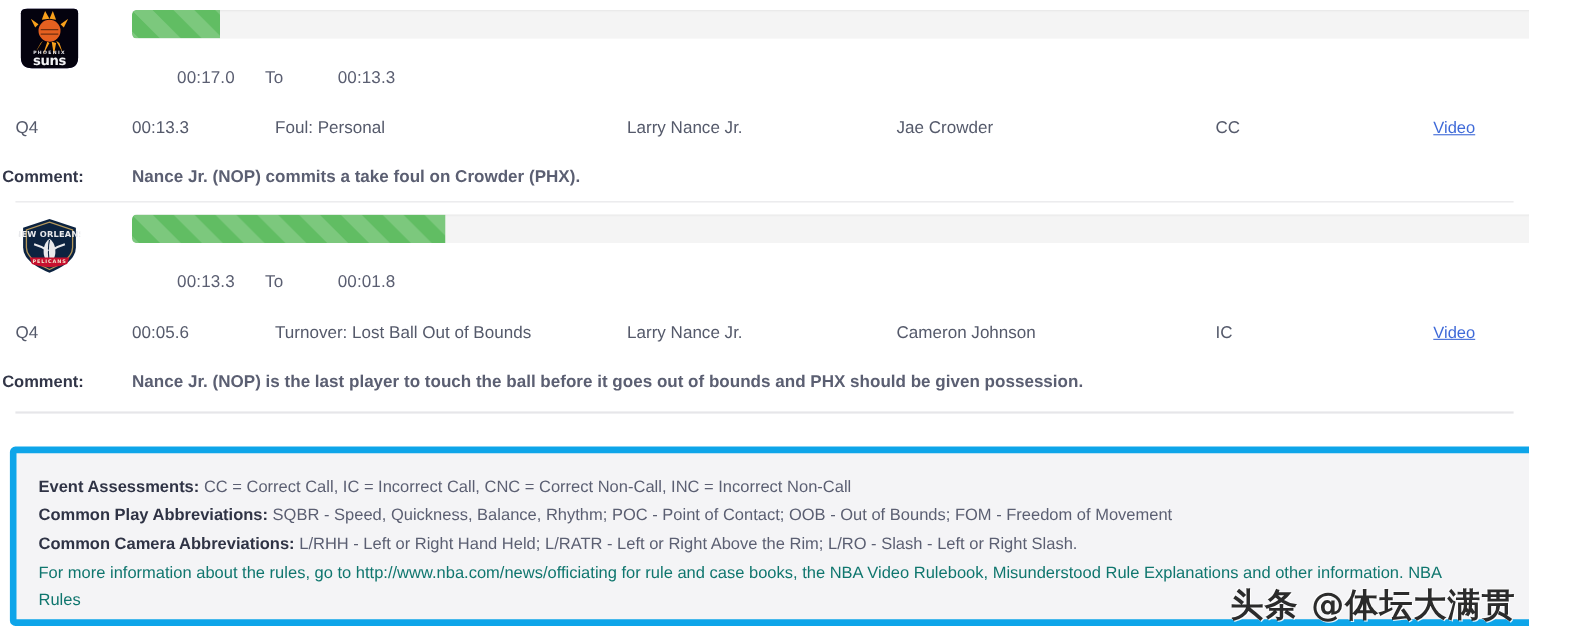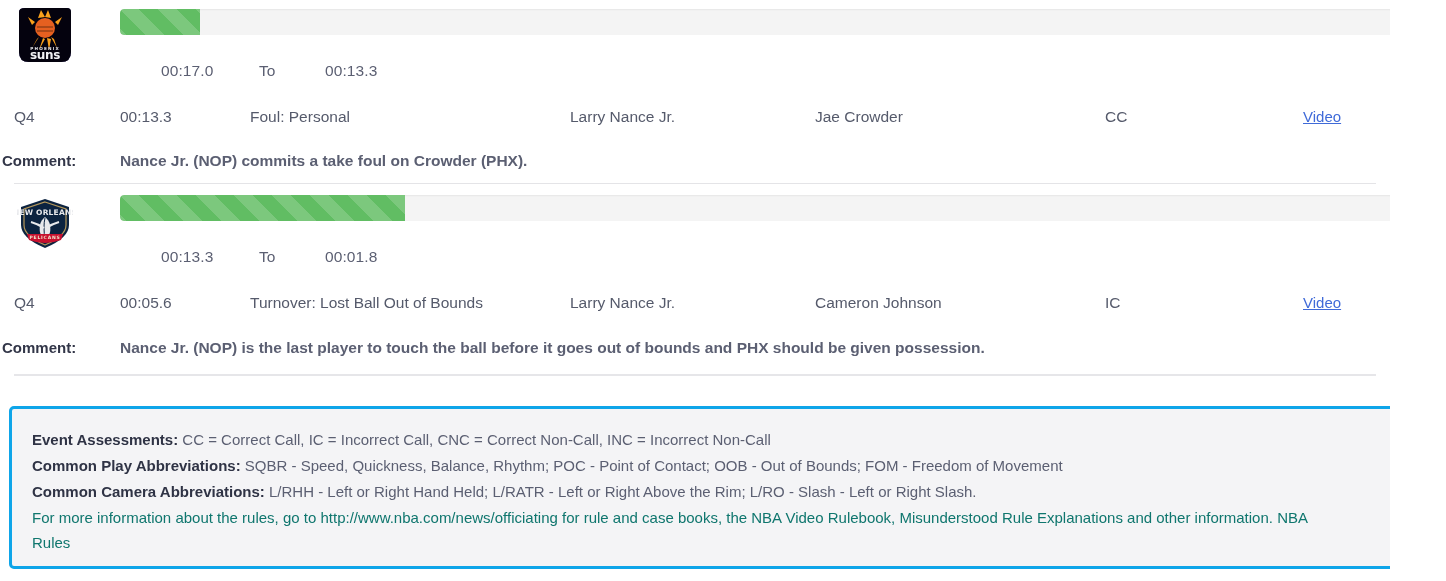--- a/index.html
+++ b/index.html
@@ -58,21 +58,21 @@
 
   .range-row {
     position: absolute;
     left: 120px;
     font-size: 15.5px;
     color: #5b5f72;
     letter-spacing: .1px;
     white-space: nowrap;
   }
   .range-row .rg-start { display: inline-block; width: 80px; margin-left: 41px; }
-  .range-row .rg-to    { display: inline-block; width: 66px; margin-left: 18px; }
+  .range-row .rg-to    { display: inline-block; width: 66px; }
   .range-row .rg-end   { display: inline-block; }
 
   
   .event-row {
     position: absolute;
     left: 0; right: 0;
     font-size: 15.5px;
     color: #555a6b;
     white-space: nowrap;
   }
@@ -123,21 +123,21 @@
   .divider.thick { height: 2px; background: #e6e6e9; }
 
   
   .legend {
     position: absolute;
     left: 9px;
     top: 406px;
     width: 1428px;
     height: 163px;
     background: #f4f4f6;
-    border: 3px solid #0ea5e9;
+    border: 6px solid #0ea5e9;
     border-radius: 5px;
     padding: 18px 20px 0 20px;
   }
   .legend-line {
     font-size: 15px;
     color: #5b5f72;
     line-height: 25px;
     margin-bottom: 1px;
   }
   .legend-line b { color: #2f3345; font-weight: bold; }
@@ -264,14 +264,15 @@
       <b>Common Play Abbreviations:</b>
       <span>SQBR - Speed, Quickness, Balance, Rhythm; POC - Point of Contact; OOB - Out of Bounds; FOM - Freedom of Movement</span>
     </div>
     <div class="legend-line">
       <b>Common Camera Abbreviations:</b>
       <span>L/RHH - Left or Right Hand Held; L/RATR - Left or Right Above the Rim; L/RO - Slash - Left or Right Slash.</span>
     </div>
     <div class="legend-para">For more information about the rules, go to http://www.nba.com/news/officiating for rule and case books, the NBA Video Rulebook, Misunderstood Rule Explanations and other information. NBA Rules</div>
   </div>
 
+  <div class="watermark">头条 @体坛大满贯</div>
 
 </div>
 
 </body></html>

